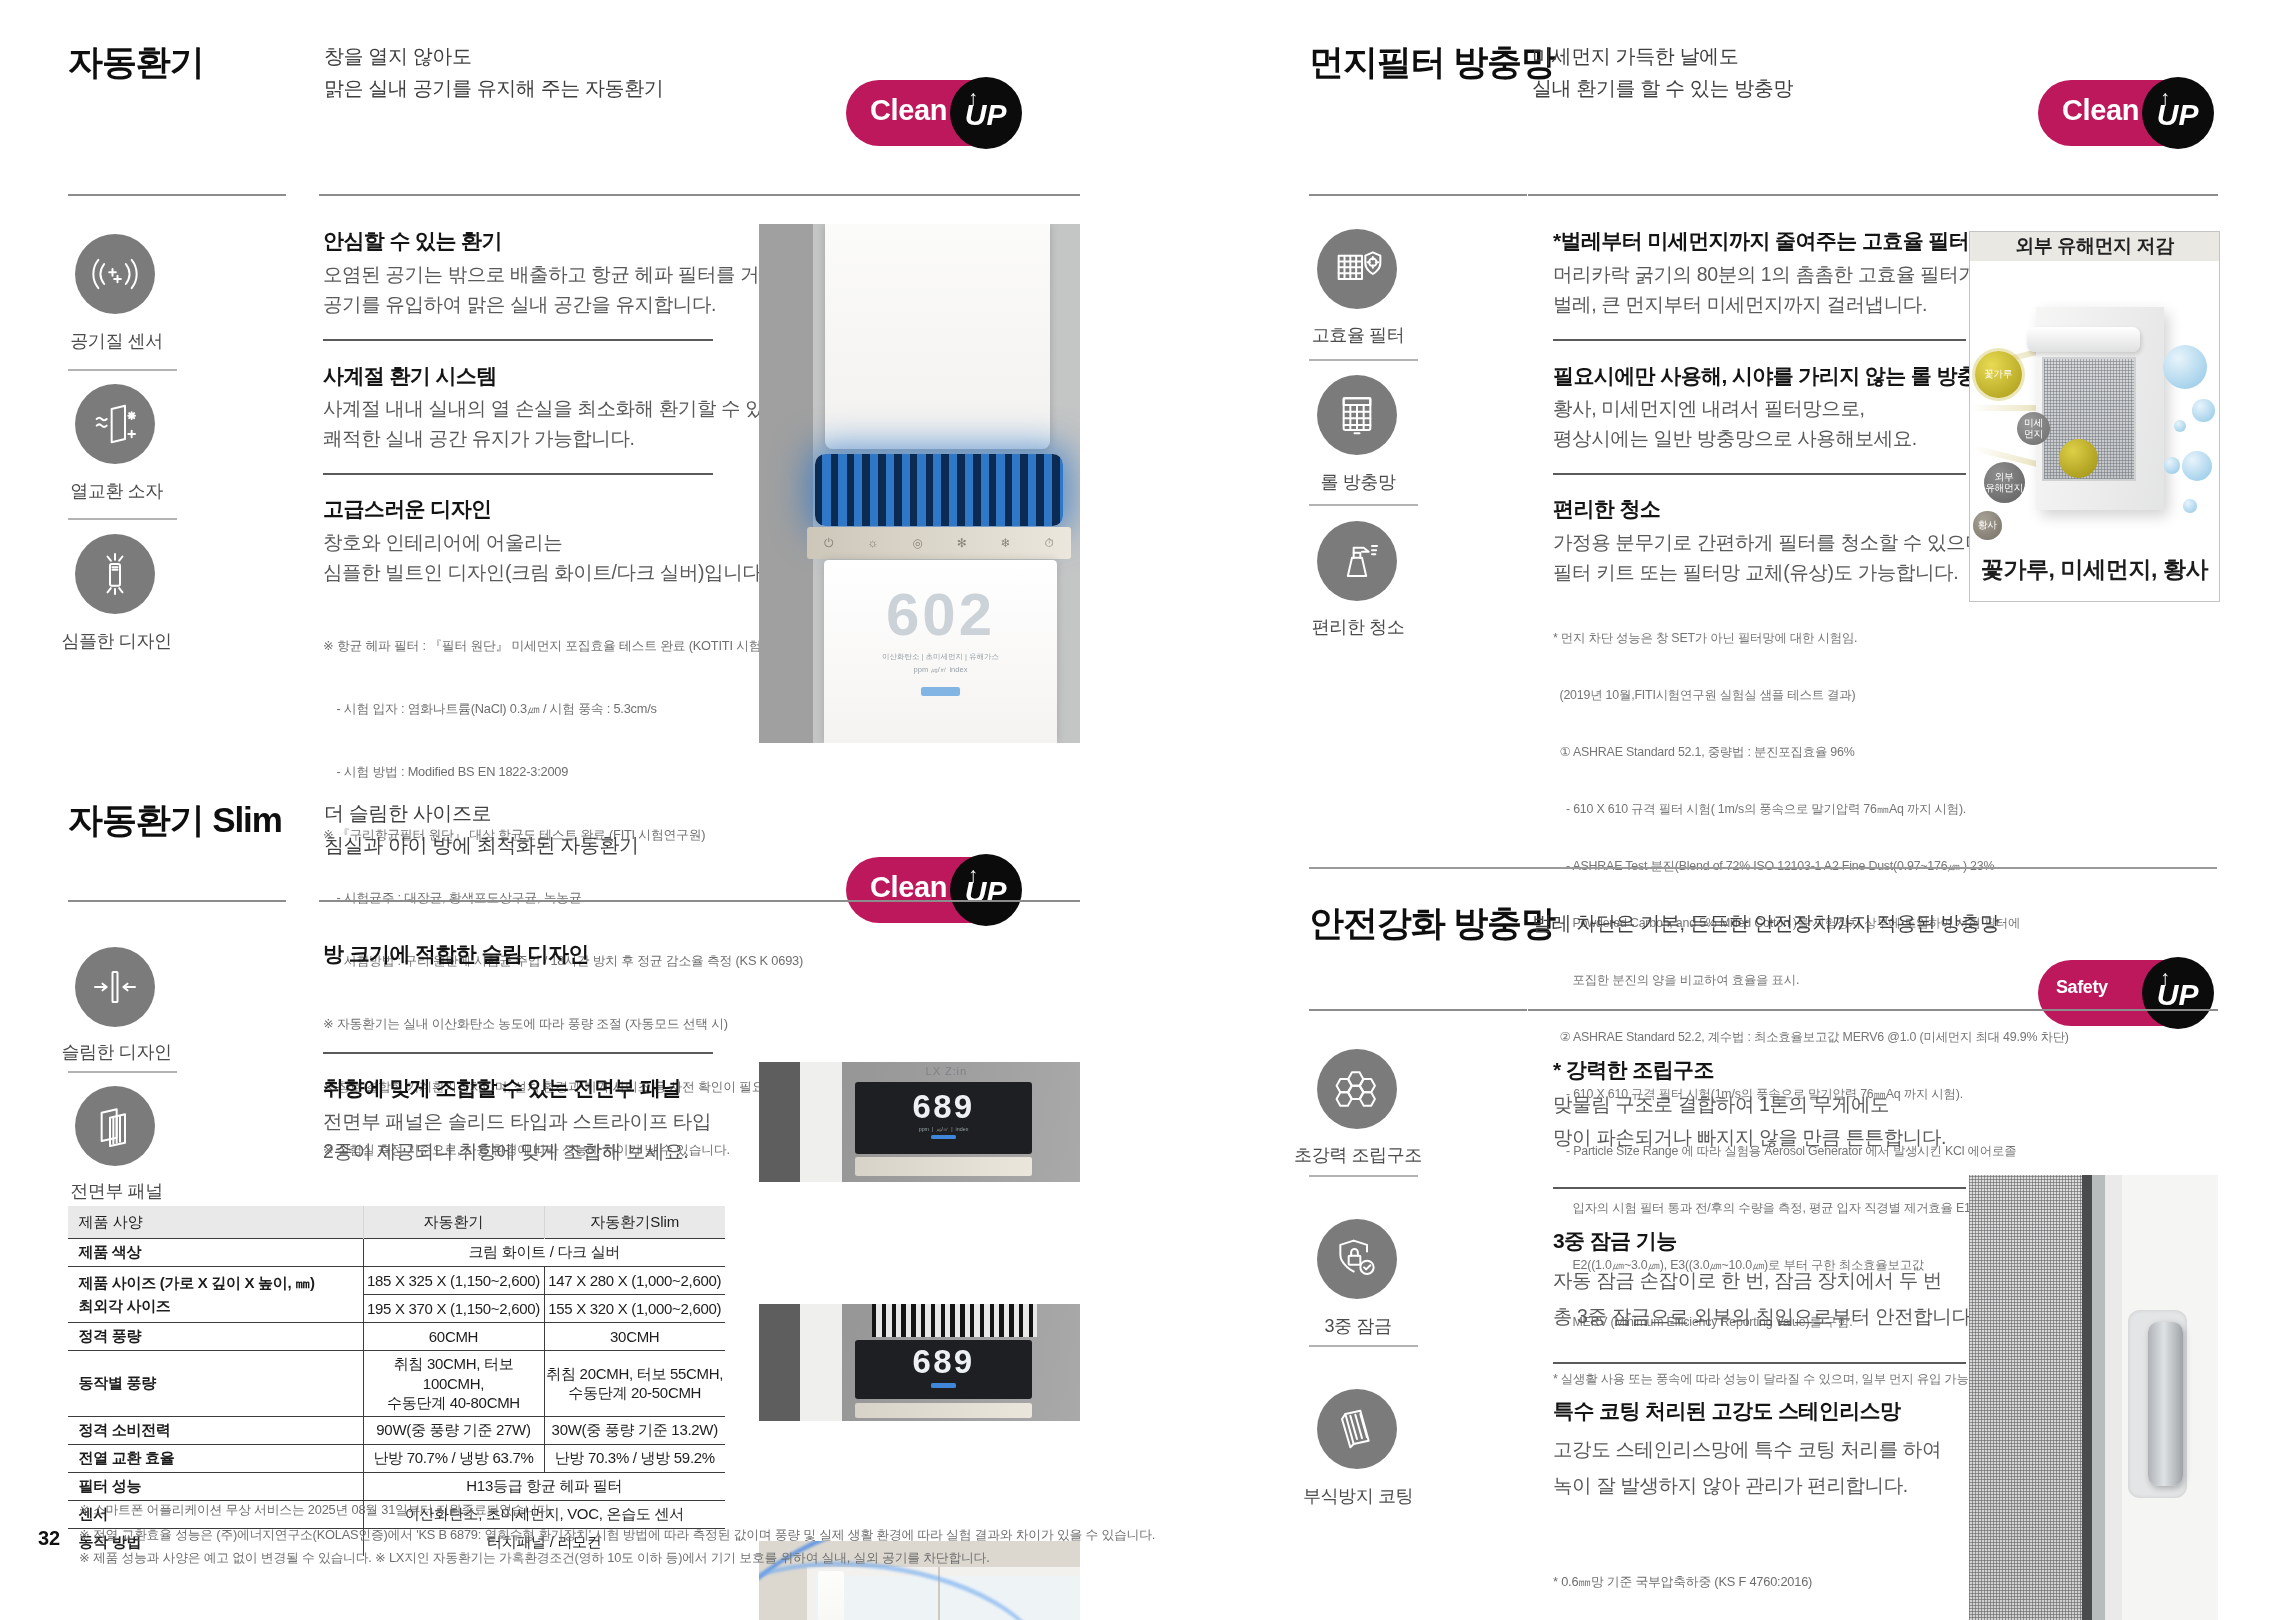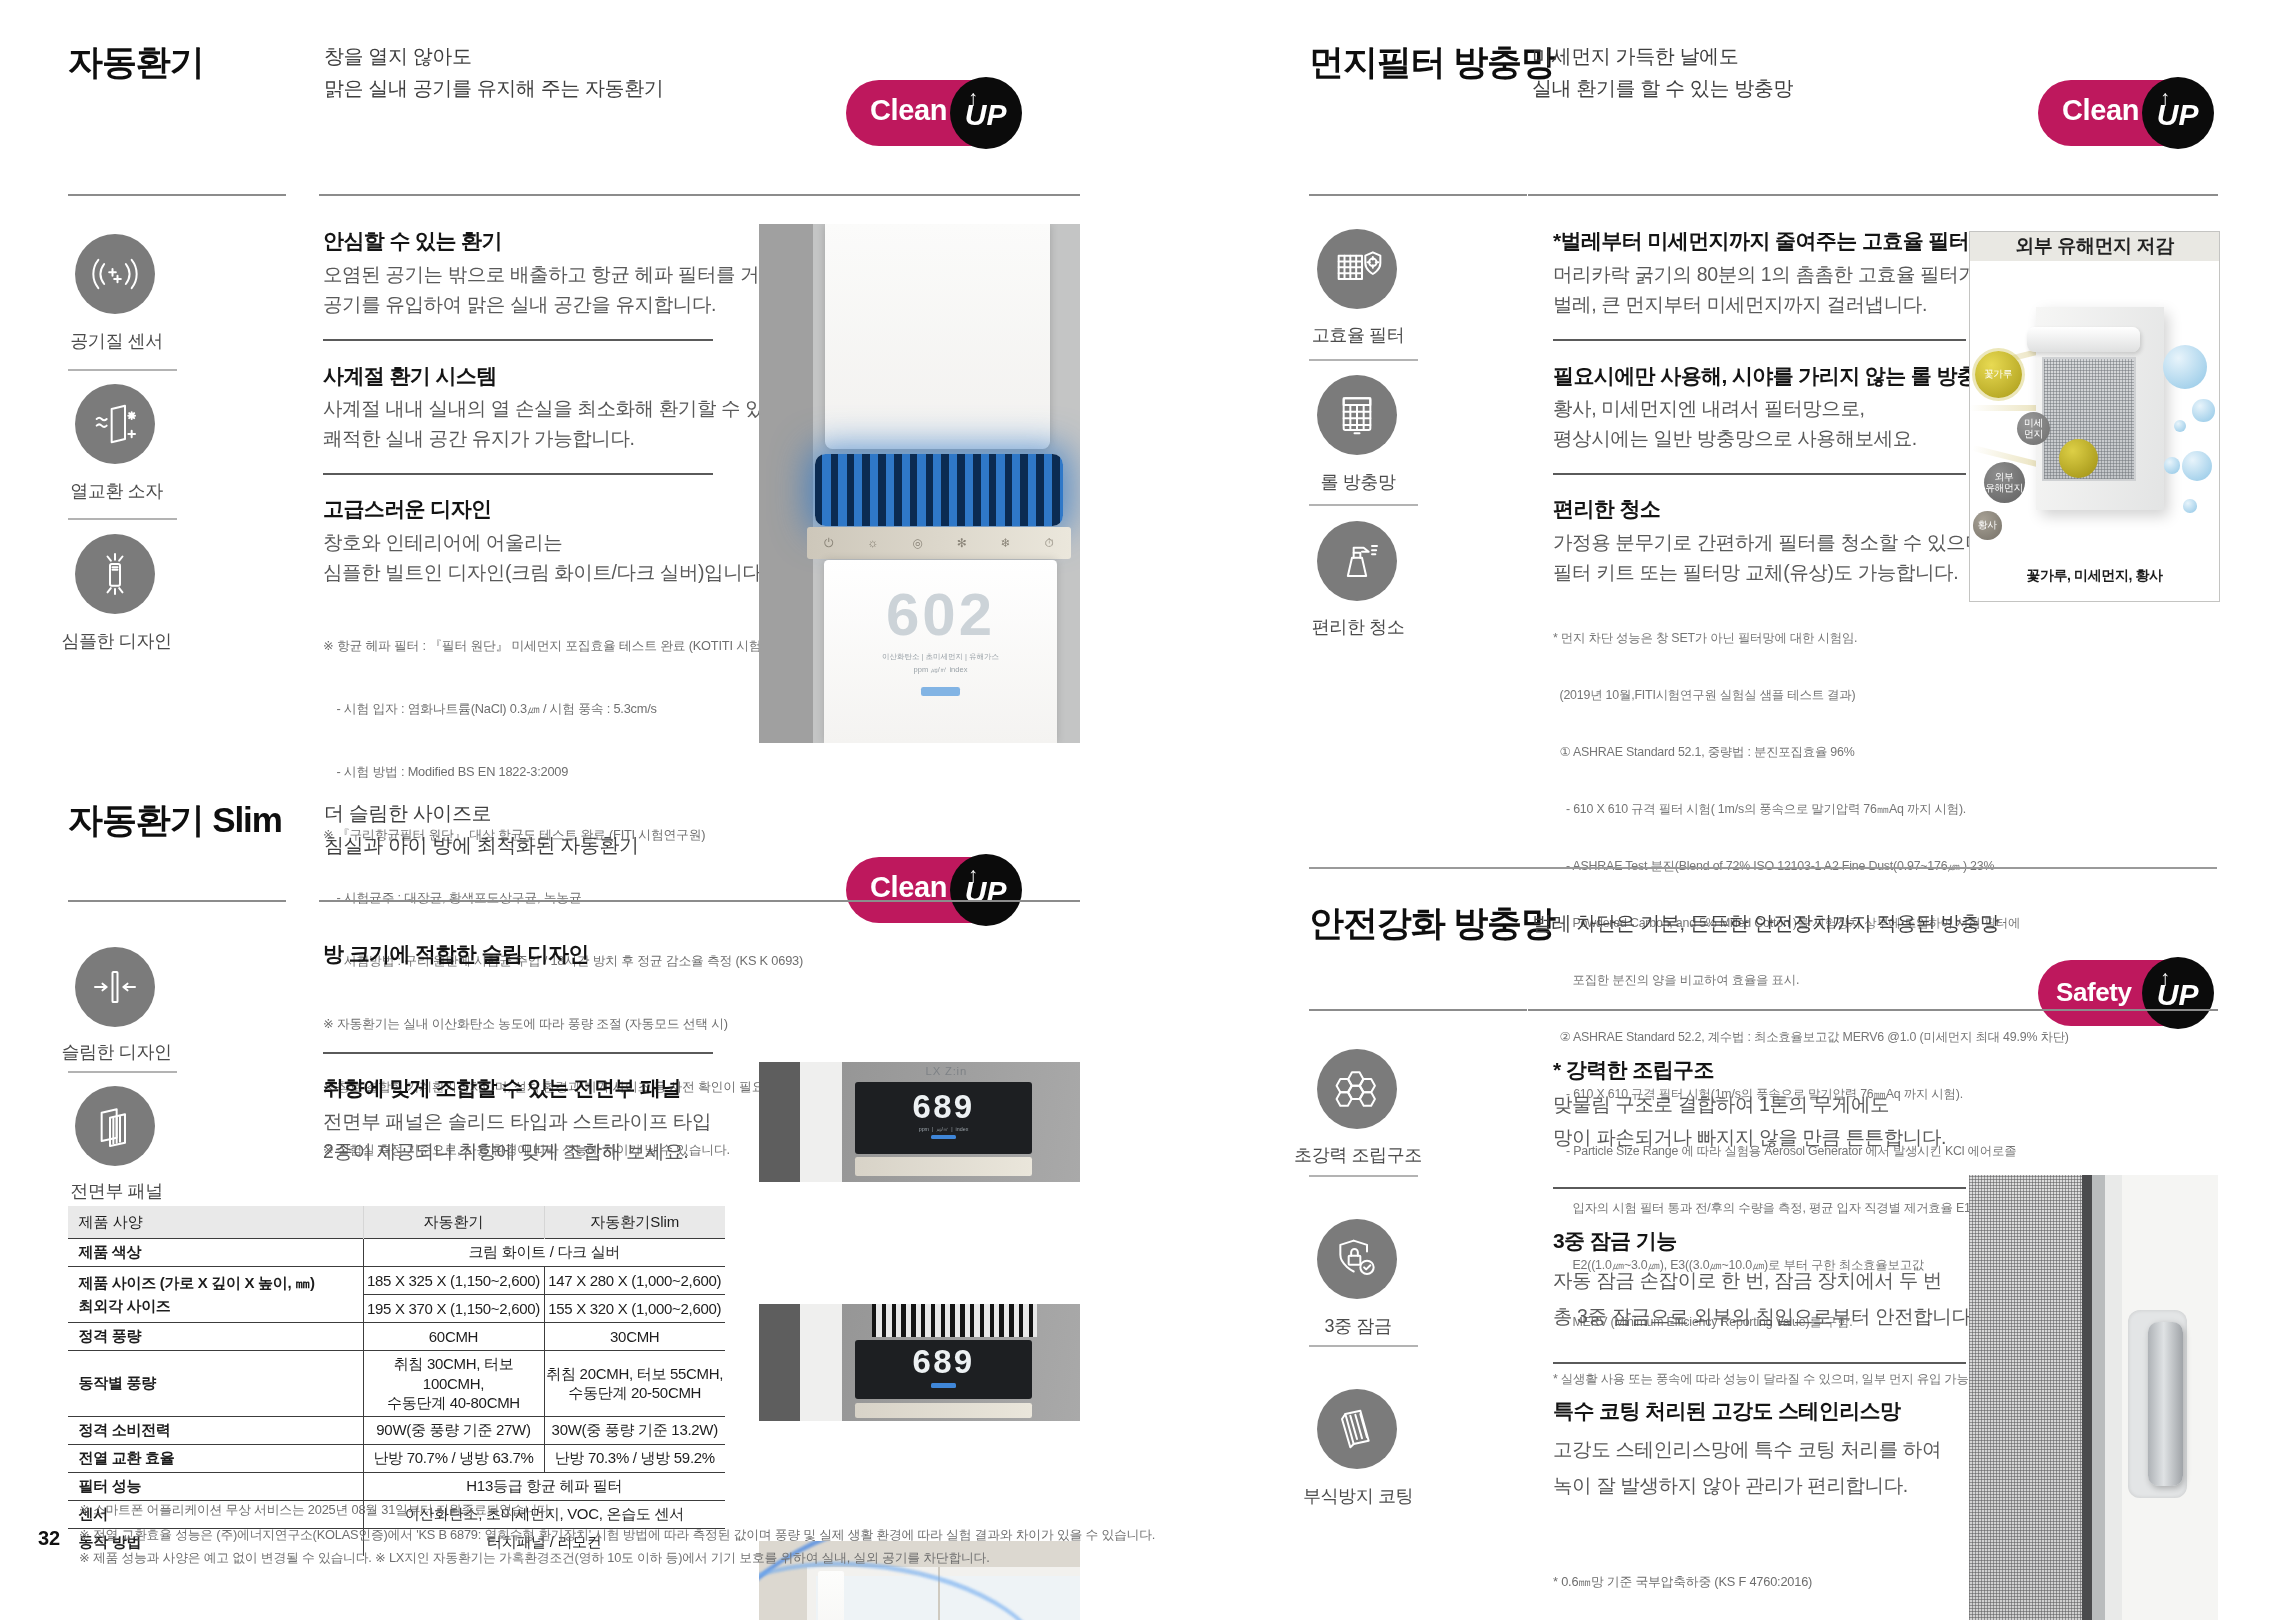--- a/index.html
+++ b/index.html
@@ -51,21 +51,21 @@
   .pm-brand{position:absolute;right:113px;top:3px;font-size:11.3px;color:#7e8286;letter-spacing:0.8px;}
   .pm-stripes{position:absolute;left:113px;top:0;width:165px;height:33px;background:repeating-linear-gradient(90deg,#141414 0 4.5px,#e9e9e9 4.5px 9.8px);}
   .room{width:321px;height:336px;background:#dcd8d0;overflow:hidden;position:relative;}
   .room-win{position:absolute;left:48px;top:25.5px;right:0;height:248px;background:#eef3f6;border:9px solid #f2f1ee;border-right:none;}
   .room-unit{position:absolute;left:59px;top:30px;width:25.5px;height:218px;background:linear-gradient(180deg,#fdfdfc,#e9e8e5);border-radius:2.3px;}
   .lamp{position:absolute;left:179px;top:25.5px;width:1.5px;height:60px;background:#cfcac0;}
   .swoosh{position:absolute;border:solid transparent;border-top:5.3px solid rgba(70,135,230,.75);border-radius:50%;filter:blur(0.8px);}
   
   .figure{width:249px;height:369px;border:0.8px solid #c4c4c2;background:#fff;overflow:hidden;}
   .fig-head{height:28.5px;background:#e9e8e3;display:flex;align-items:center;justify-content:center;font-size:19px;font-weight:bold;color:#222;letter-spacing:-0.4px;}
-  .fig-cap{position:absolute;left:0;bottom:16.5px;width:100%;text-align:center;font-size:14px;font-weight:bold;color:#1c1c1c;letter-spacing:-0.4px;margin-top:8px;}
+  .fig-cap{position:absolute;left:0;bottom:16.5px;width:100%;text-align:center;font-size:23px;font-weight:bold;color:#1c1c1c;letter-spacing:-0.4px;margin-top:8px;}
   .roll{position:absolute;left:66px;top:75px;width:128px;height:203px;background:linear-gradient(100deg,#f6f6f5,#e3e4e4);box-shadow:4.5px 6px 13.5px rgba(0,0,0,.18);}
   .roll-top{position:absolute;left:-9px;top:19.5px;width:113px;height:25.5px;background:linear-gradient(180deg,#ffffff,#dfe0e0);border-radius:7.5px;box-shadow:1.5px 2.3px 4.5px rgba(0,0,0,.15);}
   .roll-mesh{position:absolute;left:6px;top:50px;width:90px;height:120px;background:repeating-linear-gradient(0deg,rgba(110,115,120,.5) 0 0.8px,transparent 0.8px 3px),repeating-linear-gradient(90deg,rgba(110,115,120,.5) 0 0.8px,transparent 0.8px 3px),linear-gradient(#d6d8da,#c3c6c9);border:2.3px solid #cfd1d3;}
   .particle{position:absolute;border-radius:50%;display:flex;align-items:center;justify-content:center;color:#fff;font-size:9.8px;text-align:center;line-height:10.5px;letter-spacing:-0.4px;}
   .bubble{position:absolute;border-radius:50%;background:radial-gradient(circle at 35% 30%,#e8f4fb,#8fc6e6);}
   .ray{position:absolute;height:6px;background:linear-gradient(90deg,rgba(233,224,180,.0),rgba(225,214,160,.8));transform-origin:right center;}
   
   .meshphoto{width:249px;height:473px;overflow:hidden;position:relative;background:#f2f2f0;}
   .mesh-area{position:absolute;left:0;top:0;width:113px;height:100%;background:repeating-linear-gradient(0deg,rgba(90,90,92,.55) 0 0.8px,transparent 0.8px 3px),repeating-linear-gradient(90deg,rgba(90,90,92,.55) 0 0.8px,transparent 0.8px 3px),linear-gradient(#dcdcdc,#cfcfcf);}
   .mesh-dark{position:absolute;left:113px;top:0;width:10.5px;height:100%;background:#4a4b4d;}
@@ -431,21 +431,21 @@
     <div class="bubble" style="right:39px;top:225px;width:16.5px;height:16.5px;"></div>
     <div class="bubble" style="right:22.5px;top:267px;width:13.5px;height:13.5px;"></div>
     <div class="fig-cap">꽃가루, 미세먼지, 황사</div>
   </div>
 
   <div class="abs" style="left:161px;top:867px;width:908px;height:1.5px;background:#9a9a9a;"></div>
 
   <div class="abs page-title" style="left:161px;top:900px;">안전강화 방충망</div>
   <div class="abs subtitle" style="left:384px;top:908px;">벌레 차단은 기본, 든든한 안전장치까지 적용된 방충망</div>
   <div class="abs badge" style="left:890px;top:894px;">
-    <span class="blabel" style="font-size:26px;top:16.5px;left:18px;">Safety</span>
+    <span class="blabel" style="font-size:18px;top:16.5px;left:18px;">Safety</span>
     <span class="bcircle"></span>
     <span class="barrow">↑</span>
     <span class="bup">UP</span>
   </div>
   <div class="abs rule-thick" style="left:161px;top:1009px;width:218px;"></div>
   <div class="abs rule-thick" style="left:380px;top:1009px;width:690px;"></div>
 
   <div class="abs icon-circle" style="left:169px;top:1049px;">
     <svg viewBox="0 0 60 60">
         <path d="M24 10 h9 l4.5 8 l-4.5 8 h-9 l-4.5 -8 Z"></path>

